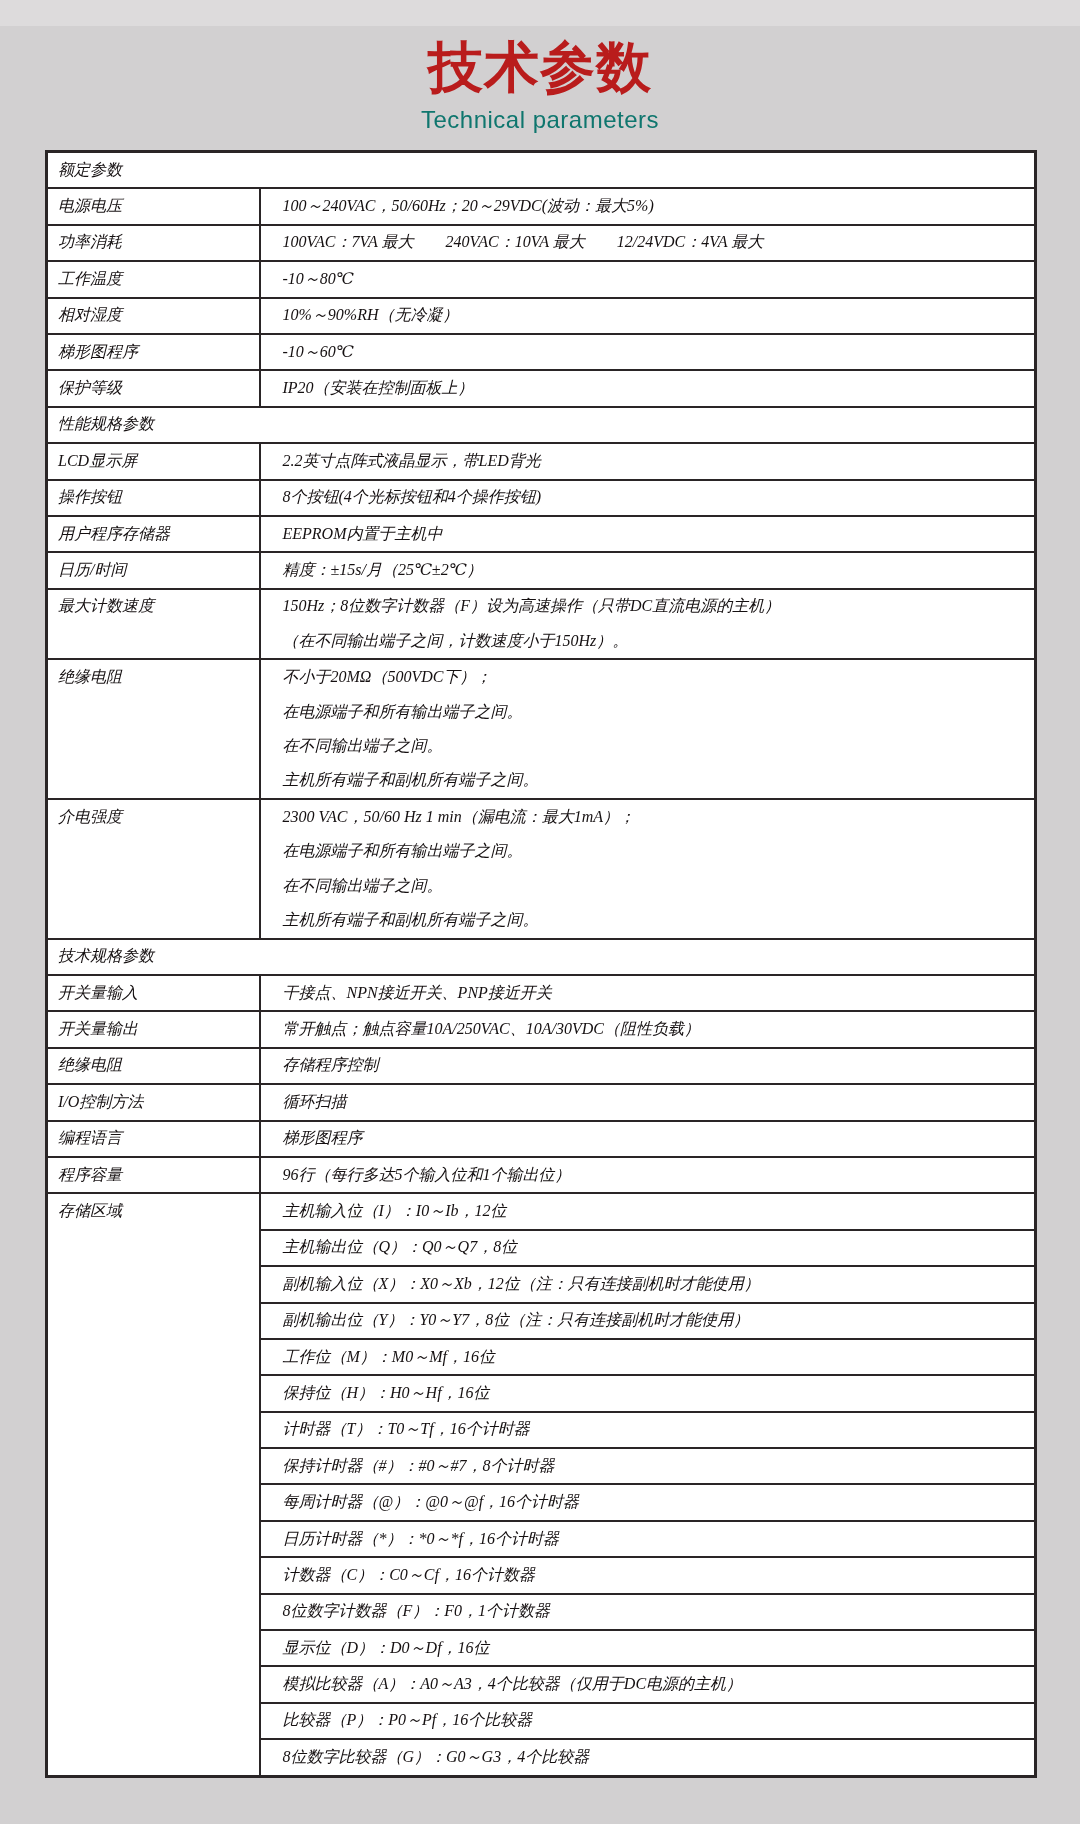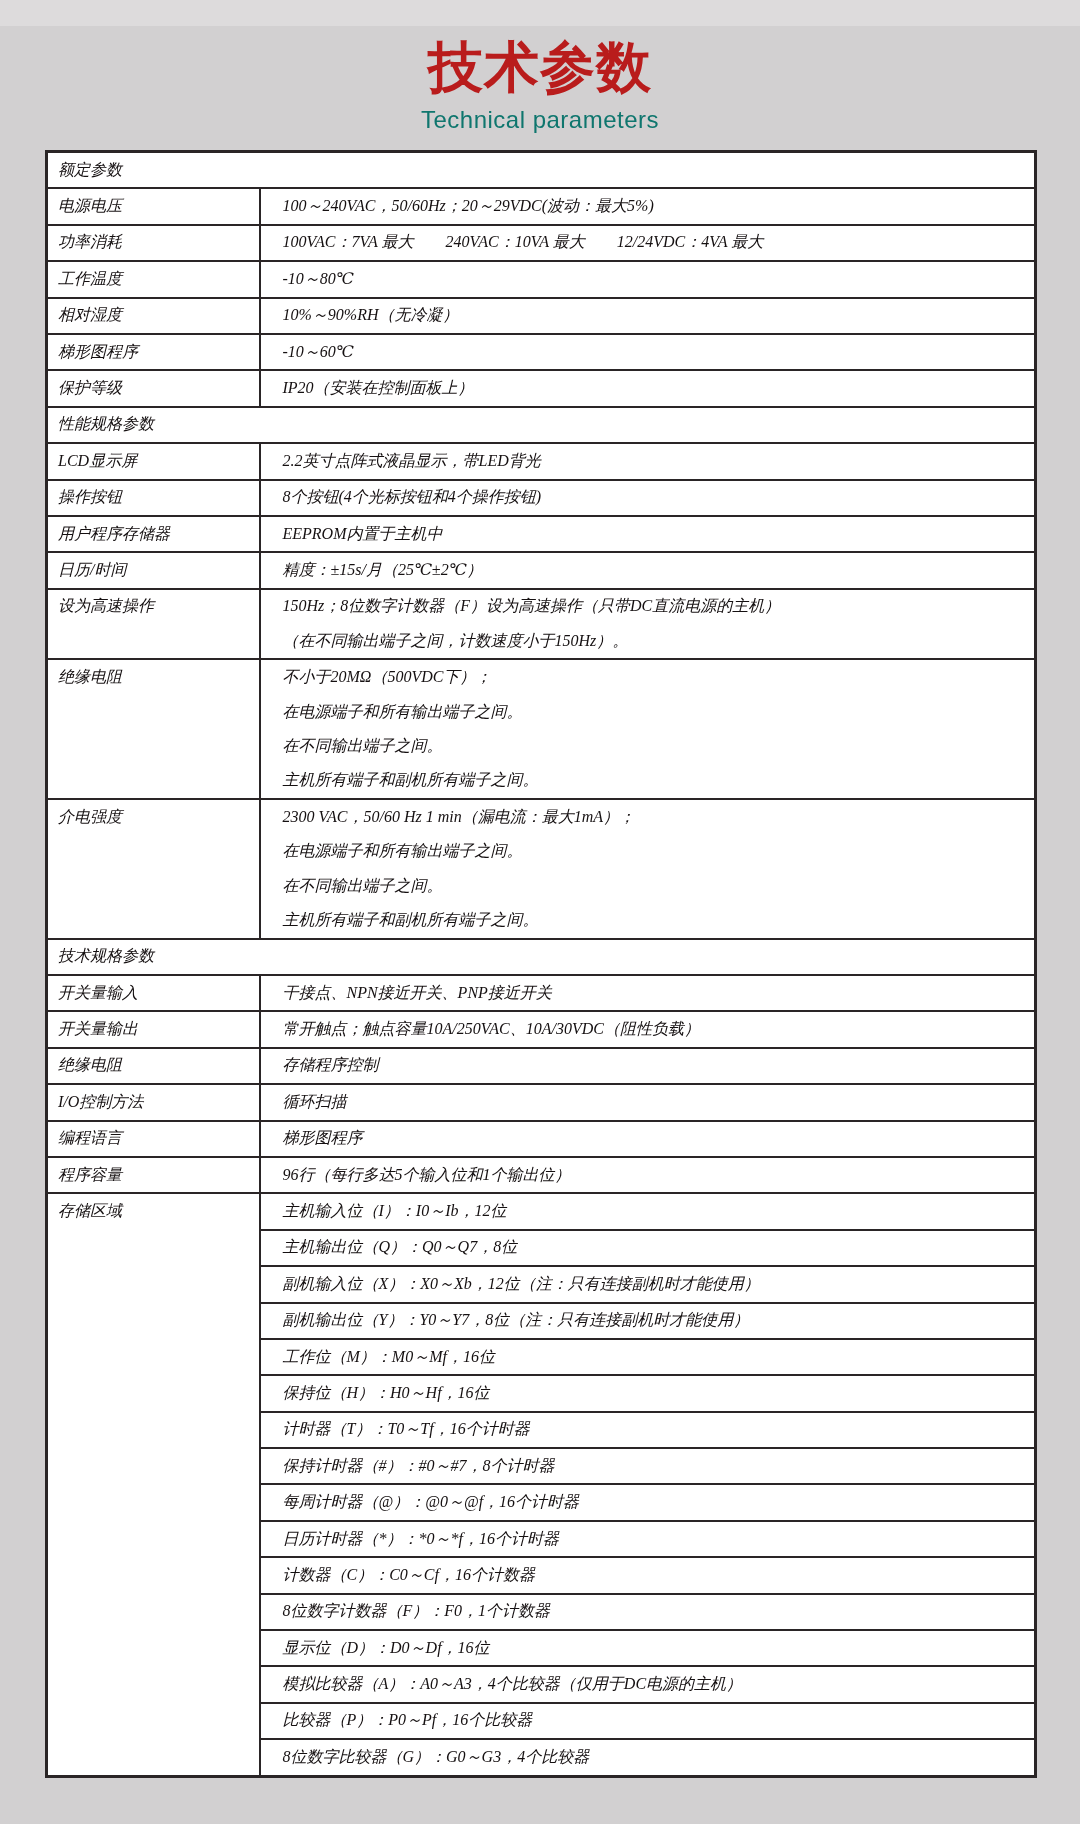--- a/index.html
+++ b/index.html
@@ -170,21 +170,21 @@
       <tr>
         <td class="label-cell">
           <div class="vline">日历/时间</div>
         </td>
         <td class="value-cell">
           <div class="vline">精度：±15s/月（25℃±2℃）</div>
         </td>
       </tr>
       <tr>
         <td class="label-cell">
-          <div class="vline">设为高速操作</div>
+          <div class="vline">最大计数速度</div>
         </td>
         <td class="value-cell">
           <div class="vline">150Hz；8位数字计数器（F）设为高速操作（只带DC直流电源的主机）</div>
           <div class="vline">（在不同输出端子之间，计数速度小于150Hz）。</div>
         </td>
       </tr>
       <tr>
         <td class="label-cell">
           <div class="vline">绝缘电阻</div>
         </td>

